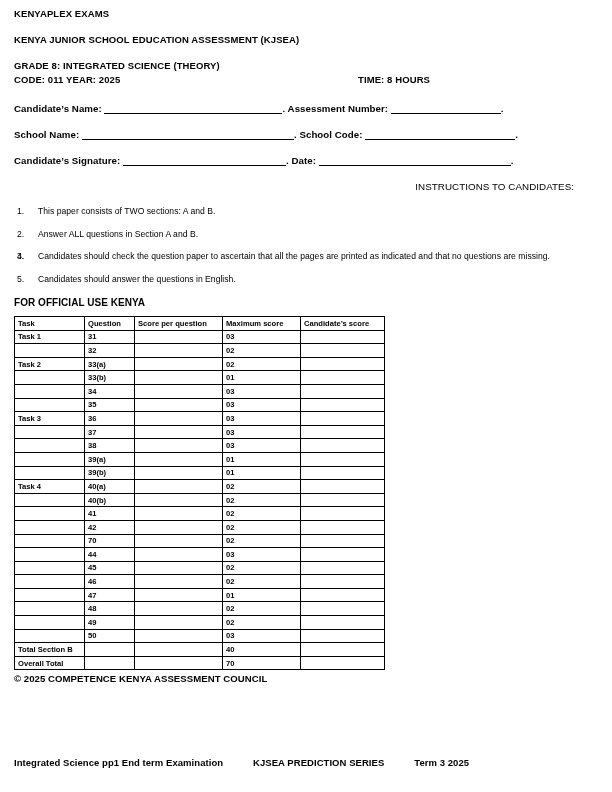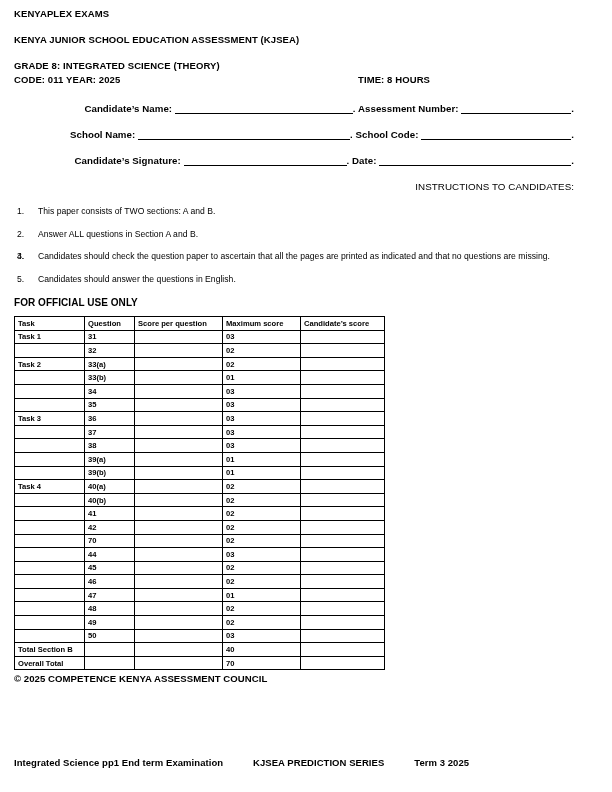--- a/index.html
+++ b/index.html
@@ -56,21 +56,20 @@
   }
 
   
   .field-row {
     font-weight: bold;
     font-size: 9.7px;
     line-height: 13px;
     margin-bottom: 13px;
     white-space: nowrap;
     letter-spacing: 0.05px;
-    text-align: right;
   }
   .rule {
     display: inline-block;
     border-bottom: 1.1px solid #000;
     vertical-align: -2px;
     height: 9px;
   }
 
   
   .instr-title {
@@ -205,21 +204,21 @@
     </div>
     <div class="instr-item">
       <span class="num">4.</span>
       <span>Candidates should check the question paper to ascertain that all the pages are printed   as indicated and that no questions are missing.</span>
     </div>
     <div class="instr-item">
       <span class="num">5.</span>
       <span>Candidates should answer the questions in English.</span>
     </div>
 
-    <div class="official">FOR OFFICIAL USE ONLY</div>
+    <div class="official">FOR OFFICIAL USE KENYA</div>
 
     <table class="score-table">
       <colgroup>
         <col class="c-task">
           <col class="c-question">
           <col class="c-score">
           <col class="c-max">
           <col class="c-cand">
       </colgroup>
       <thead>

